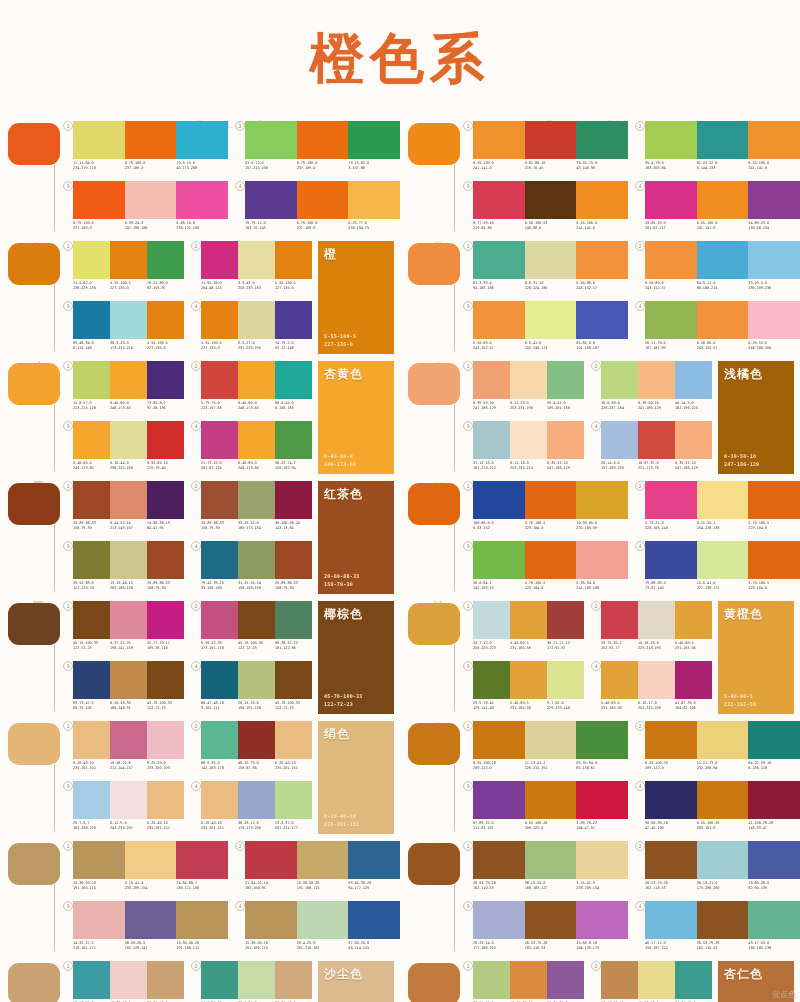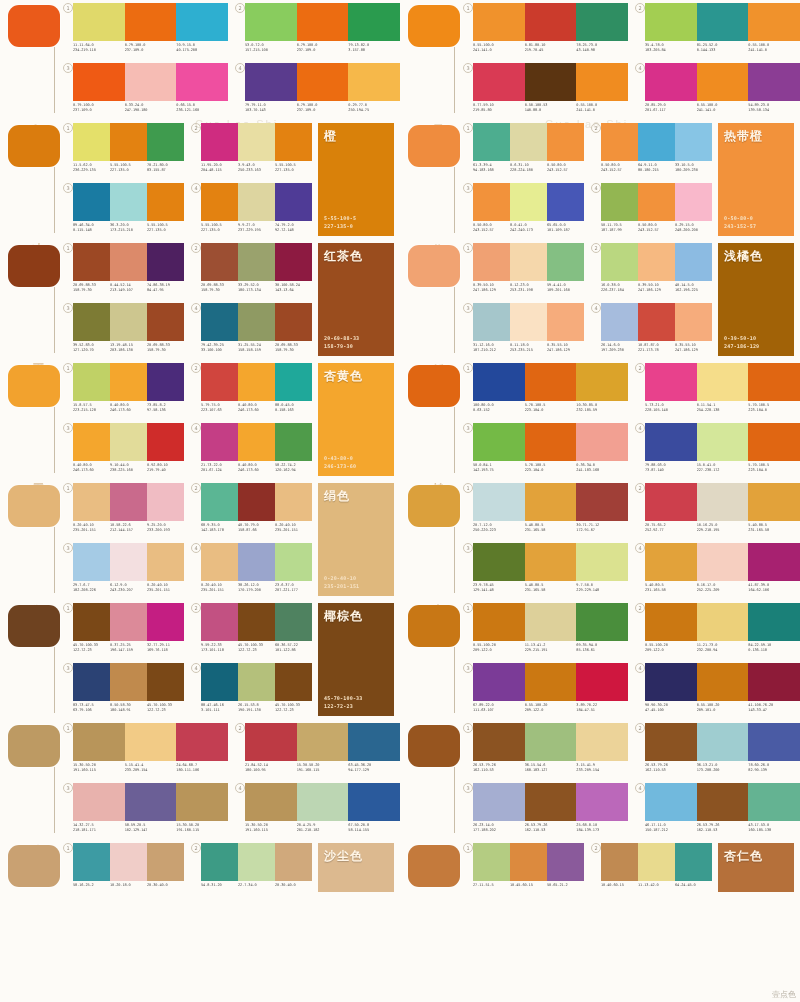--- a/index.html
+++ b/index.html
@@ -119,20 +119,23 @@
     position:absolute;right:4px;bottom:2px;
     font-family:"Liberation Sans",sans-serif;
     font-size:8px;color:#b9b2a6;
   }
 </style>
 </head>
 <body>
 
 <div id="page">
 
+  <div class="title-wrap">
+    <div class="title">橙色系</div>
+  </div>
 
   <div class="wm" style="left:195px;top:118px;">Gua Lao Shi</div>
   <div class="wm" style="left:545px;top:118px;">Gua Lao Shi</div>
 
   <div class="board" id="board">
       <div class="column">
         <div class="mood-row">
           <div class="mood-left">
             <div class="mood-swatch" style="background: rgb(234, 90, 26);"></div>
             <div class="mood-connector"></div>
@@ -328,20 +331,124 @@
           <div class="named" style="background: rgb(217, 129, 10);">
             <div class="named-title">橙</div>
             <div class="named-codes">
               <div>5-55-100-5</div>
               <div>227-135-0</div>
             </div>
           </div>
         </div>
         <div class="mood-row">
           <div class="mood-left">
+            <div class="mood-swatch" style="background: rgb(242, 162, 46);"></div>
+            <div class="mood-connector"></div>
+            <div class="mood-label">无邪</div>
+          </div>
+          <div class="palettes">
+            <div class="pal">
+              <div class="pal-num">1</div>
+              <div class="pal-strip">
+                <div style="background: rgb(192, 209, 102);"></div>
+                <div style="background: rgb(244, 166, 45);"></div>
+                <div style="background: rgb(75, 43, 122);"></div>
+              </div>
+              <div class="pal-codes">
+                <div class="code">
+                  <div>15-8-57-5</div>
+                  <div>223-215-128</div>
+                </div>
+                <div class="code">
+                  <div>0-40-80-0</div>
+                  <div>246-173-60</div>
+                </div>
+                <div class="code">
+                  <div>73-85-8-2</div>
+                  <div>97-58-136</div>
+                </div>
+              </div>
+            </div>
+            <div class="pal">
+              <div class="pal-num">2</div>
+              <div class="pal-strip">
+                <div style="background: rgb(208, 69, 62);"></div>
+                <div style="background: rgb(244, 166, 45);"></div>
+                <div style="background: rgb(31, 168, 154);"></div>
+              </div>
+              <div class="pal-codes">
+                <div class="code">
+                  <div>5-79-75-0</div>
+                  <div>223-107-63</div>
+                </div>
+                <div class="code">
+                  <div>0-40-80-0</div>
+                  <div>246-173-60</div>
+                </div>
+                <div class="code">
+                  <div>88-0-45-0</div>
+                  <div>0-158-163</div>
+                </div>
+              </div>
+            </div>
+            <div class="pal">
+              <div class="pal-num">3</div>
+              <div class="pal-strip">
+                <div style="background: rgb(244, 166, 45);"></div>
+                <div style="background: rgb(226, 220, 154);"></div>
+                <div style="background: rgb(207, 44, 42);"></div>
+              </div>
+              <div class="pal-codes">
+                <div class="code">
+                  <div>0-40-80-0</div>
+                  <div>246-173-60</div>
+                </div>
+                <div class="code">
+                  <div>9-10-44-0</div>
+                  <div>238-225-160</div>
+                </div>
+                <div class="code">
+                  <div>0-92-80-10</div>
+                  <div>219-79-40</div>
+                </div>
+              </div>
+            </div>
+            <div class="pal">
+              <div class="pal-num">4</div>
+              <div class="pal-strip">
+                <div style="background: rgb(196, 62, 133);"></div>
+                <div style="background: rgb(244, 166, 45);"></div>
+                <div style="background: rgb(79, 155, 74);"></div>
+              </div>
+              <div class="pal-codes">
+                <div class="code">
+                  <div>21-73-22-0</div>
+                  <div>201-67-124</div>
+                </div>
+                <div class="code">
+                  <div>0-40-80-0</div>
+                  <div>246-173-60</div>
+                </div>
+                <div class="code">
+                  <div>58-22-74-2</div>
+                  <div>120-162-94</div>
+                </div>
+              </div>
+            </div>
+          </div>
+          <div class="named" style="background: rgb(244, 166, 45);">
+            <div class="named-title">杏黄色</div>
+            <div class="named-codes">
+              <div>0-43-80-0</div>
+              <div>246-173-60</div>
+            </div>
+          </div>
+        </div>
+        <div class="mood-row">
+          <div class="mood-left">
             <div class="mood-swatch" style="background: rgb(141, 60, 23);"></div>
             <div class="mood-connector"></div>
             <div class="mood-label">平稳</div>
           </div>
           <div class="palettes">
             <div class="pal">
               <div class="pal-num">1</div>
               <div class="pal-strip">
                 <div style="background: rgb(156, 72, 36);"></div>
                 <div style="background: rgb(220, 138, 106);"></div>
@@ -432,119 +539,119 @@
           <div class="named" style="background: rgb(154, 77, 30);">
             <div class="named-title">红茶色</div>
             <div class="named-codes">
               <div>20-69-88-33</div>
               <div>158-79-30</div>
             </div>
           </div>
         </div>
         <div class="mood-row">
           <div class="mood-left">
-            <div class="mood-swatch" style="background: rgb(242, 162, 46);"></div>
+            <div class="mood-swatch" style="background: rgb(110, 66, 32);"></div>
             <div class="mood-connector"></div>
-            <div class="mood-label">无邪</div>
+            <div class="mood-label">古雅</div>
           </div>
           <div class="palettes">
             <div class="pal">
               <div class="pal-num">1</div>
               <div class="pal-strip">
-                <div style="background: rgb(192, 209, 102);"></div>
-                <div style="background: rgb(244, 166, 45);"></div>
-                <div style="background: rgb(75, 43, 122);"></div>
-              </div>
-              <div class="pal-codes">
-                <div class="code">
-                  <div>15-8-57-5</div>
-                  <div>223-215-128</div>
-                </div>
-                <div class="code">
-                  <div>0-40-80-0</div>
-                  <div>246-173-60</div>
-                </div>
-                <div class="code">
-                  <div>73-85-8-2</div>
-                  <div>97-58-136</div>
+                <div style="background: rgb(122, 72, 23);"></div>
+                <div style="background: rgb(220, 138, 153);"></div>
+                <div style="background: rgb(196, 30, 130);"></div>
+              </div>
+              <div class="pal-codes">
+                <div class="code">
+                  <div>45-70-100-33</div>
+                  <div>122-72-23</div>
+                </div>
+                <div class="code">
+                  <div>0-37-25-25</div>
+                  <div>196-147-159</div>
+                </div>
+                <div class="code">
+                  <div>32-77-29-11</div>
+                  <div>169-76-118</div>
                 </div>
               </div>
             </div>
             <div class="pal">
               <div class="pal-num">2</div>
               <div class="pal-strip">
-                <div style="background: rgb(208, 69, 62);"></div>
-                <div style="background: rgb(244, 166, 45);"></div>
-                <div style="background: rgb(31, 168, 154);"></div>
-              </div>
-              <div class="pal-codes">
-                <div class="code">
-                  <div>5-79-75-0</div>
-                  <div>223-107-63</div>
-                </div>
-                <div class="code">
-                  <div>0-40-80-0</div>
-                  <div>246-173-60</div>
-                </div>
-                <div class="code">
-                  <div>88-0-45-0</div>
-                  <div>0-158-163</div>
+                <div style="background: rgb(194, 81, 130);"></div>
+                <div style="background: rgb(122, 72, 23);"></div>
+                <div style="background: rgb(79, 130, 96);"></div>
+              </div>
+              <div class="pal-codes">
+                <div class="code">
+                  <div>9-59-22-33</div>
+                  <div>173-101-118</div>
+                </div>
+                <div class="code">
+                  <div>45-70-100-33</div>
+                  <div>122-72-23</div>
+                </div>
+                <div class="code">
+                  <div>60-36-57-22</div>
+                  <div>101-122-86</div>
                 </div>
               </div>
             </div>
             <div class="pal">
               <div class="pal-num">3</div>
               <div class="pal-strip">
-                <div style="background: rgb(244, 166, 45);"></div>
-                <div style="background: rgb(226, 220, 154);"></div>
-                <div style="background: rgb(207, 44, 42);"></div>
-              </div>
-              <div class="pal-codes">
-                <div class="code">
-                  <div>0-40-80-0</div>
-                  <div>246-173-60</div>
-                </div>
-                <div class="code">
-                  <div>9-10-44-0</div>
-                  <div>238-225-160</div>
-                </div>
-                <div class="code">
-                  <div>0-92-80-10</div>
-                  <div>219-79-40</div>
+                <div style="background: rgb(43, 66, 116);"></div>
+                <div style="background: rgb(192, 138, 77);"></div>
+                <div style="background: rgb(122, 72, 23);"></div>
+              </div>
+              <div class="pal-codes">
+                <div class="code">
+                  <div>83-73-47-5</div>
+                  <div>63-79-106</div>
+                </div>
+                <div class="code">
+                  <div>8-50-58-30</div>
+                  <div>180-148-91</div>
+                </div>
+                <div class="code">
+                  <div>45-70-100-33</div>
+                  <div>122-72-23</div>
                 </div>
               </div>
             </div>
             <div class="pal">
               <div class="pal-num">4</div>
               <div class="pal-strip">
-                <div style="background: rgb(196, 62, 133);"></div>
-                <div style="background: rgb(244, 166, 45);"></div>
-                <div style="background: rgb(79, 155, 74);"></div>
-              </div>
-              <div class="pal-codes">
-                <div class="code">
-                  <div>21-73-22-0</div>
-                  <div>201-67-124</div>
-                </div>
-                <div class="code">
-                  <div>0-40-80-0</div>
-                  <div>246-173-60</div>
-                </div>
-                <div class="code">
-                  <div>58-22-74-2</div>
-                  <div>120-162-94</div>
-                </div>
-              </div>
-            </div>
-          </div>
-          <div class="named" style="background: rgb(244, 166, 45);">
-            <div class="named-title">杏黄色</div>
+                <div style="background: rgb(20, 100, 122);"></div>
+                <div style="background: rgb(180, 192, 123);"></div>
+                <div style="background: rgb(122, 72, 23);"></div>
+              </div>
+              <div class="pal-codes">
+                <div class="code">
+                  <div>88-47-46-16</div>
+                  <div>3-101-111</div>
+                </div>
+                <div class="code">
+                  <div>26-15-53-8</div>
+                  <div>190-191-130</div>
+                </div>
+                <div class="code">
+                  <div>45-70-100-33</div>
+                  <div>122-72-23</div>
+                </div>
+              </div>
+            </div>
+          </div>
+          <div class="named" style="background: rgb(122, 72, 23);">
+            <div class="named-title">椰棕色</div>
             <div class="named-codes">
-              <div>0-43-80-0</div>
-              <div>246-173-60</div>
+              <div>45-70-100-33</div>
+              <div>122-72-23</div>
             </div>
           </div>
         </div>
         <div class="mood-row">
           <div class="mood-left">
             <div class="mood-swatch" style="background: rgb(227, 181, 119);"></div>
             <div class="mood-connector"></div>
             <div class="mood-label">通彻</div>
           </div>
           <div class="palettes">
@@ -635,124 +742,20 @@
                   <div>207-221-177</div>
                 </div>
               </div>
             </div>
           </div>
           <div class="named" style="background: rgb(223, 184, 125);">
             <div class="named-title">绢色</div>
             <div class="named-codes">
               <div>0-20-40-10</div>
               <div>235-201-151</div>
-            </div>
-          </div>
-        </div>
-        <div class="mood-row">
-          <div class="mood-left">
-            <div class="mood-swatch" style="background: rgb(110, 66, 32);"></div>
-            <div class="mood-connector"></div>
-            <div class="mood-label">古雅</div>
-          </div>
-          <div class="palettes">
-            <div class="pal">
-              <div class="pal-num">1</div>
-              <div class="pal-strip">
-                <div style="background: rgb(122, 72, 23);"></div>
-                <div style="background: rgb(220, 138, 153);"></div>
-                <div style="background: rgb(196, 30, 130);"></div>
-              </div>
-              <div class="pal-codes">
-                <div class="code">
-                  <div>45-70-100-33</div>
-                  <div>122-72-23</div>
-                </div>
-                <div class="code">
-                  <div>0-37-25-25</div>
-                  <div>196-147-159</div>
-                </div>
-                <div class="code">
-                  <div>32-77-29-11</div>
-                  <div>169-76-118</div>
-                </div>
-              </div>
-            </div>
-            <div class="pal">
-              <div class="pal-num">2</div>
-              <div class="pal-strip">
-                <div style="background: rgb(194, 81, 130);"></div>
-                <div style="background: rgb(122, 72, 23);"></div>
-                <div style="background: rgb(79, 130, 96);"></div>
-              </div>
-              <div class="pal-codes">
-                <div class="code">
-                  <div>9-59-22-33</div>
-                  <div>173-101-118</div>
-                </div>
-                <div class="code">
-                  <div>45-70-100-33</div>
-                  <div>122-72-23</div>
-                </div>
-                <div class="code">
-                  <div>60-36-57-22</div>
-                  <div>101-122-86</div>
-                </div>
-              </div>
-            </div>
-            <div class="pal">
-              <div class="pal-num">3</div>
-              <div class="pal-strip">
-                <div style="background: rgb(43, 66, 116);"></div>
-                <div style="background: rgb(192, 138, 77);"></div>
-                <div style="background: rgb(122, 72, 23);"></div>
-              </div>
-              <div class="pal-codes">
-                <div class="code">
-                  <div>83-73-47-5</div>
-                  <div>63-79-106</div>
-                </div>
-                <div class="code">
-                  <div>8-50-58-30</div>
-                  <div>180-148-91</div>
-                </div>
-                <div class="code">
-                  <div>45-70-100-33</div>
-                  <div>122-72-23</div>
-                </div>
-              </div>
-            </div>
-            <div class="pal">
-              <div class="pal-num">4</div>
-              <div class="pal-strip">
-                <div style="background: rgb(20, 100, 122);"></div>
-                <div style="background: rgb(180, 192, 123);"></div>
-                <div style="background: rgb(122, 72, 23);"></div>
-              </div>
-              <div class="pal-codes">
-                <div class="code">
-                  <div>88-47-46-16</div>
-                  <div>3-101-111</div>
-                </div>
-                <div class="code">
-                  <div>26-15-53-8</div>
-                  <div>190-191-130</div>
-                </div>
-                <div class="code">
-                  <div>45-70-100-33</div>
-                  <div>122-72-23</div>
-                </div>
-              </div>
-            </div>
-          </div>
-          <div class="named" style="background: rgb(122, 72, 23);">
-            <div class="named-title">椰棕色</div>
-            <div class="named-codes">
-              <div>45-70-100-33</div>
-              <div>122-72-23</div>
             </div>
           </div>
         </div>
         <div class="mood-row">
           <div class="mood-left">
             <div class="mood-swatch" style="background: rgb(189, 154, 99);"></div>
             <div class="mood-connector"></div>
             <div class="mood-label">寂寞</div>
           </div>
           <div class="palettes">
@@ -1084,27 +1087,20 @@
                   <div>0-50-80-0</div>
                   <div>243-152-57</div>
                 </div>
                 <div class="code">
                   <div>0-29-15-0</div>
                   <div>248-200-200</div>
                 </div>
               </div>
             </div>
           </div>
-          <div class="named" style="background: rgb(242, 146, 59);">
-            <div class="named-title">热带橙</div>
-            <div class="named-codes">
-              <div>0-50-80-0</div>
-              <div>243-152-57</div>
-            </div>
-          </div>
         </div>
         <div class="mood-row">
           <div class="mood-left">
             <div class="mood-swatch" style="background: rgb(241, 163, 114);"></div>
             <div class="mood-connector"></div>
             <div class="mood-label">纤细</div>
           </div>
           <div class="palettes">
             <div class="pal">
               <div class="pal-num">1</div>
@@ -1387,20 +1383,27 @@
                 </div>
                 <div class="code">
                   <div>0-16-17-0</div>
                   <div>252-225-209</div>
                 </div>
                 <div class="code">
                   <div>41-87-39-0</div>
                   <div>164-62-106</div>
                 </div>
               </div>
+            </div>
+          </div>
+          <div class="named" style="background: rgb(226, 162, 58);">
+            <div class="named-title">黄橙色</div>
+            <div class="named-codes">
+              <div>5-40-80-5</div>
+              <div>231-165-58</div>
             </div>
           </div>
         </div>
         <div class="mood-row">
           <div class="mood-left">
             <div class="mood-swatch" style="background: rgb(200, 119, 21);"></div>
             <div class="mood-connector"></div>
             <div class="mood-label">生动</div>
           </div>
           <div class="palettes">

